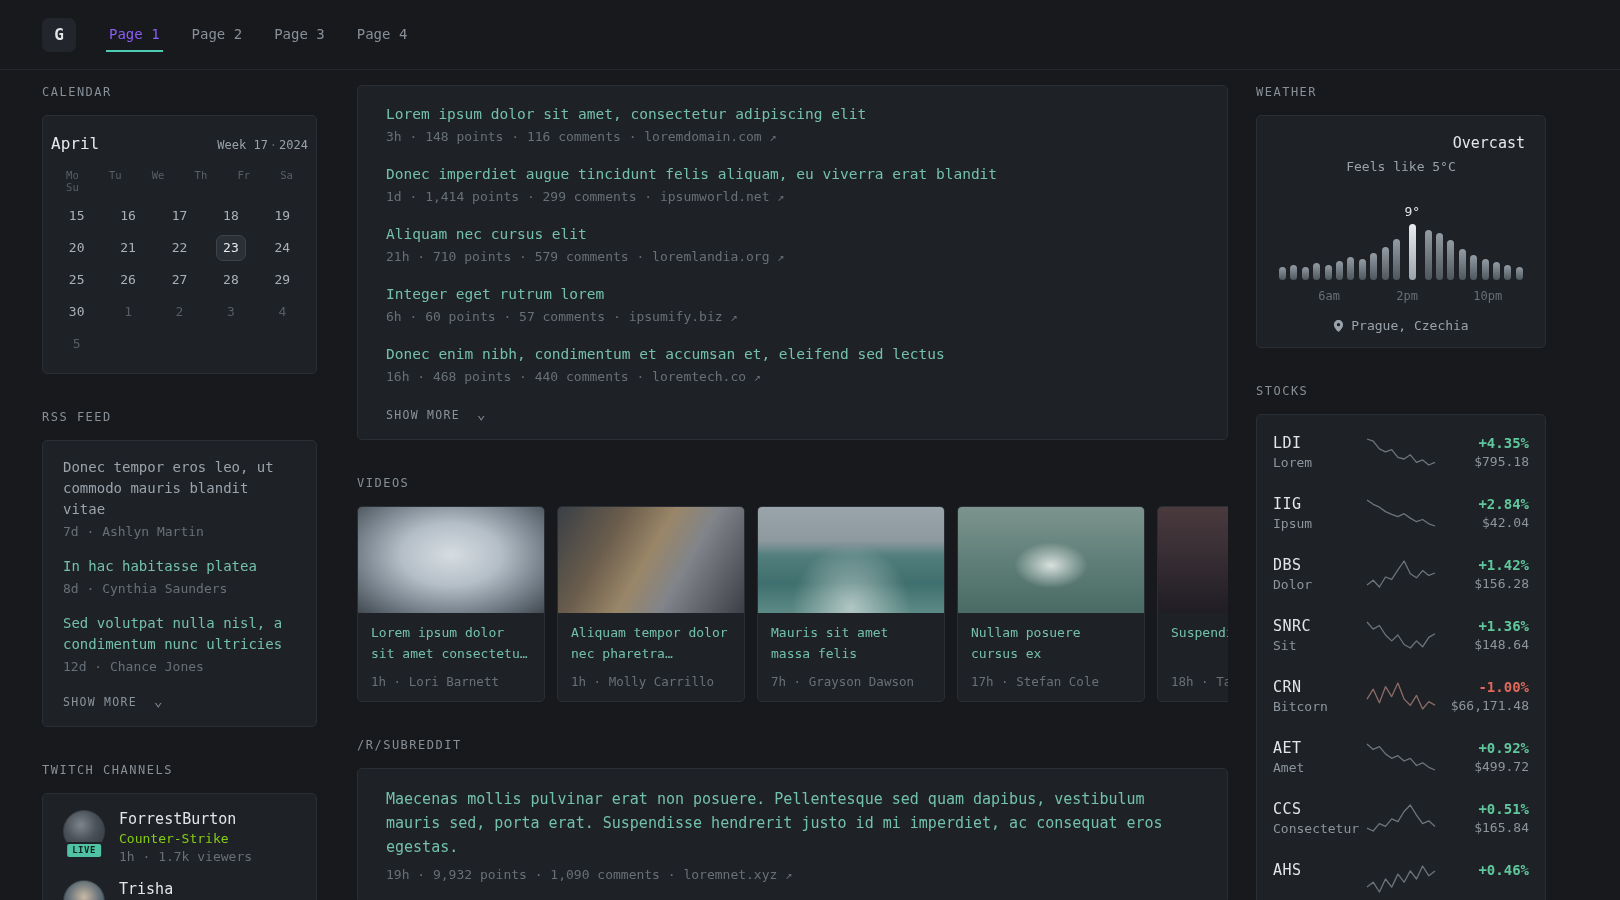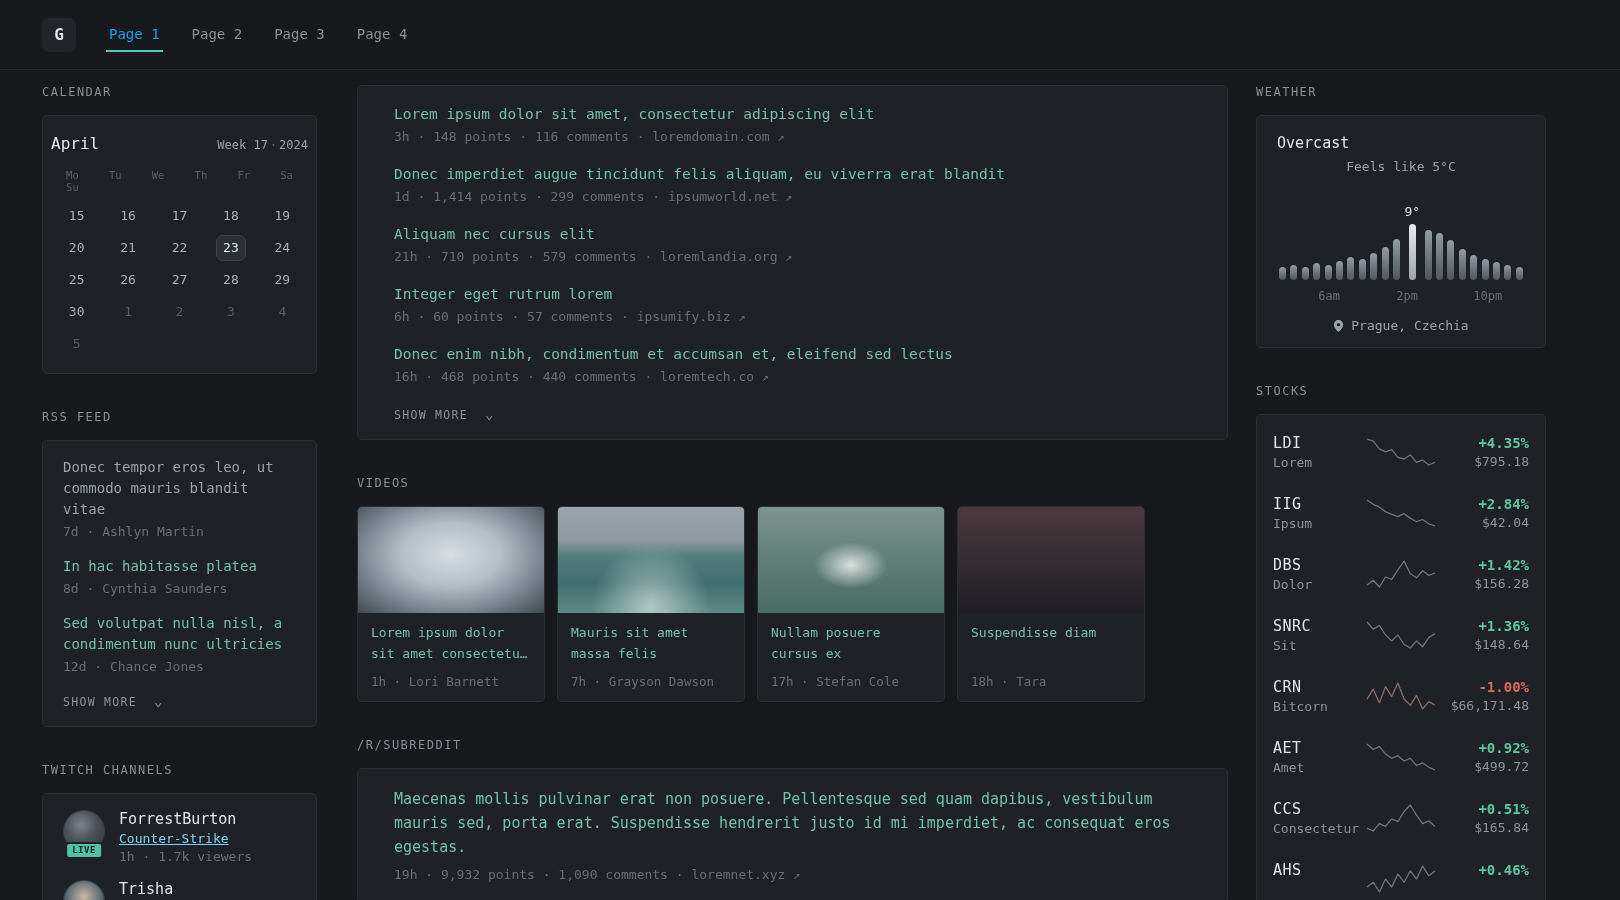--- a/index.html
+++ b/index.html
@@ -17,34 +17,34 @@
   .logo {
     width: 34px; height: 34px; display: flex; align-items: center; justify-content: center;
     background: #22262c; border-radius: 7px; color: #e2e6e9; font-size: 16px; font-weight: bold;
     cursor: pointer;
   }
   .tabs { display: flex; gap: 26px; align-items: center; }
   .tab {
     font-size: 14px; color: #878f98; padding: 8px 3px; border-bottom: 2px solid transparent;
     cursor: pointer; text-decoration: none; white-space: pre;
   }
-  .tab.active { color: #0ea5e9; border-bottom-color: #4ecbb4; text-align: center; }
+  .tab.active { color: #8b5cf6; border-bottom-color: #4ecbb4; text-align: center; }
   
   .content { display: flex; padding: 15px 74px 0 42px; align-items: flex-start; }
   .col-left  { width: 275px; flex: none; margin-right: 40px; }
   .col-mid   { flex: 1 1 auto; min-width: 0; margin-right: 28px; }
   .col-right { width: 290px; flex: none; }
   .widget { margin-bottom: 36px; }
   .widget-title {
     font-size: 12px; font-weight: 400; letter-spacing: 1.5px; color: #878f97;
     margin-bottom: 16px;
   }
   .panel { background: #1e2227; border: 1px solid #2a2f35; border-radius: 5px; }
   .pad { padding: 16px 20px; }
-  .pad-lg { padding: 18px 36px 16px; }
+  .pad-lg { padding: 18px 28px 16px; }
   
   .cal-panel { padding: 18px 8px 16px; }
   .cal-head { display: flex; justify-content: space-between; align-items: baseline; margin-bottom: 16px; }
   .cal-month { font-size: 16px; color: #e6e9ec; }
   .cal-week { font-size: 12px; color: #99a1a9; }
   .sep { color: #5c646b; padding: 0 2px; }
   .cal-dow { display: grid; grid-template-columns: repeat(6, 1fr); margin-bottom: 10px; }
   .dow { text-align: center; font-size: 10.5px; color: #585f67; }
   .cal-grid { display: grid; grid-template-columns: repeat(5, 1fr); row-gap: 6px; }
   .day {
@@ -78,21 +78,21 @@
   .tw-avatar { display: block; width: 42px; height: 42px; border-radius: 50%; border: 1px solid #3a4046; }
   .av-1 { background: radial-gradient(circle at 42% 35%, #7d848b 0%, #4a5158 45%, #2c3238 100%); }
   .av-2 { background: radial-gradient(circle at 50% 40%, #c9b9a5 0%, #5c6a74 55%, #2e3840 100%); }
   .av-3 { background: radial-gradient(circle at 50% 42%, #ded2bc 0%, #b3a98f 40%, #858d92 100%); }
   .live-badge {
     position: absolute; left: 50%; bottom: -7px; transform: translateX(-50%);
     background: #4fc3a4; color: #0f241e; font-size: 9px; font-weight: bold; letter-spacing: .5px;
     padding: 2px 5px; border-radius: 4px; border: 2px solid #1e2227; line-height: 1;
   }
   .tw-name { font-size: 15px; color: #e2e6e9; }
-  .tw-cat { font-size: 13px; color: #7dd3fc; margin-top: 3px; text-decoration: underline; }
+  .tw-cat { font-size: 13px; color: #84cc16; margin-top: 3px; }
   .tw-meta { font-size: 13px; color: #686f76; margin-top: 3px; }
   
   .videos-row { display: flex; gap: 12px; overflow: hidden; }
   .vcard {
     flex: 0 0 188px; background: #1e2227; border: 1px solid #2a2f35; border-radius: 5px;
     overflow: hidden; display: flex; flex-direction: column; cursor: pointer;
   }
   .vthumb { height: 106px; flex: none; }
   .thumb-cross  { background: radial-gradient(ellipse at 50% 45%, #d6dde2 0%, #b4bec7 38%, #77828c 70%, #414950 100%); }
   .thumb-camera { background: linear-gradient(120deg, #3a3f46 0%, #6a5d4c 28%, #9a8668 48%, #80848a 66%, #3c4046 100%); }
@@ -102,21 +102,21 @@
                               linear-gradient(to bottom, #7d948e 0%, #5d7d76 55%, #4a6a64 100%); }
   .thumb-dark   { background: linear-gradient(to bottom, #4a3a3e 0%, #332b31 55%, #201d24 100%); }
   .vbody { padding: 10px 13px 12px; display: flex; flex-direction: column; flex: 1; }
   .vtitle {
     font-size: 13px; line-height: 1.6; color: #73c1a9; text-decoration: none;
     display: block; min-height: 42px; overflow: hidden; cursor: pointer;
   }
   .vmeta { font-size: 12.5px; color: #686f76; margin-top: 9px; }
   
   .w-panel { padding: 18px 20px 14px; }
-  .w-cond { font-size: 15px; color: #e4e8eb; text-align: left; }
+  .w-cond { font-size: 15px; color: #e4e8eb; text-align: right; }
   .w-feels { font-size: 13px; color: #99a1a8; text-align: center; margin-top: 7px; }
   .w-chart {
     display: flex; justify-content: space-between; align-items: flex-end;
     height: 88px; margin-top: 18px; padding: 0 2px;
   }
   .wbar-cell { height: 100%; display: flex; flex-direction: column; justify-content: flex-end; align-items: center; }
   .wbar { width: 7px; border-radius: 4px; background: linear-gradient(to bottom, #939ca4, #4e565e); }
   .wbar.peak { background: linear-gradient(to bottom, #e9edf0, #9aa3ab); }
   .wbar-label { font-size: 13px; color: #e2e6e9; margin-bottom: 6px; line-height: 1; white-space: nowrap; }
   .w-times { position: relative; height: 16px; margin-top: 9px; }
@@ -328,20 +328,27 @@
       <div class="videos-row">
 
           <div class="vcard">
             <div class="vthumb thumb-cross"></div>
             <div class="vbody">
               <a class="vtitle">Lorem ipsum dolor sit amet consectetu…</a>
               <div class="vmeta">1h · Lori Barnett</div>
             </div>
           </div>
 
+          <div class="vcard">
+            <div class="vthumb thumb-camera"></div>
+            <div class="vbody">
+              <a class="vtitle">Aliquam tempor dolor nec pharetra…</a>
+              <div class="vmeta">1h · Molly Carrillo</div>
+            </div>
+          </div>
 
           <div class="vcard">
             <div class="vthumb thumb-sea"></div>
             <div class="vbody">
               <a class="vtitle">Mauris sit amet massa felis</a>
               <div class="vmeta">7h · Grayson Dawson</div>
             </div>
           </div>
 
           <div class="vcard">

